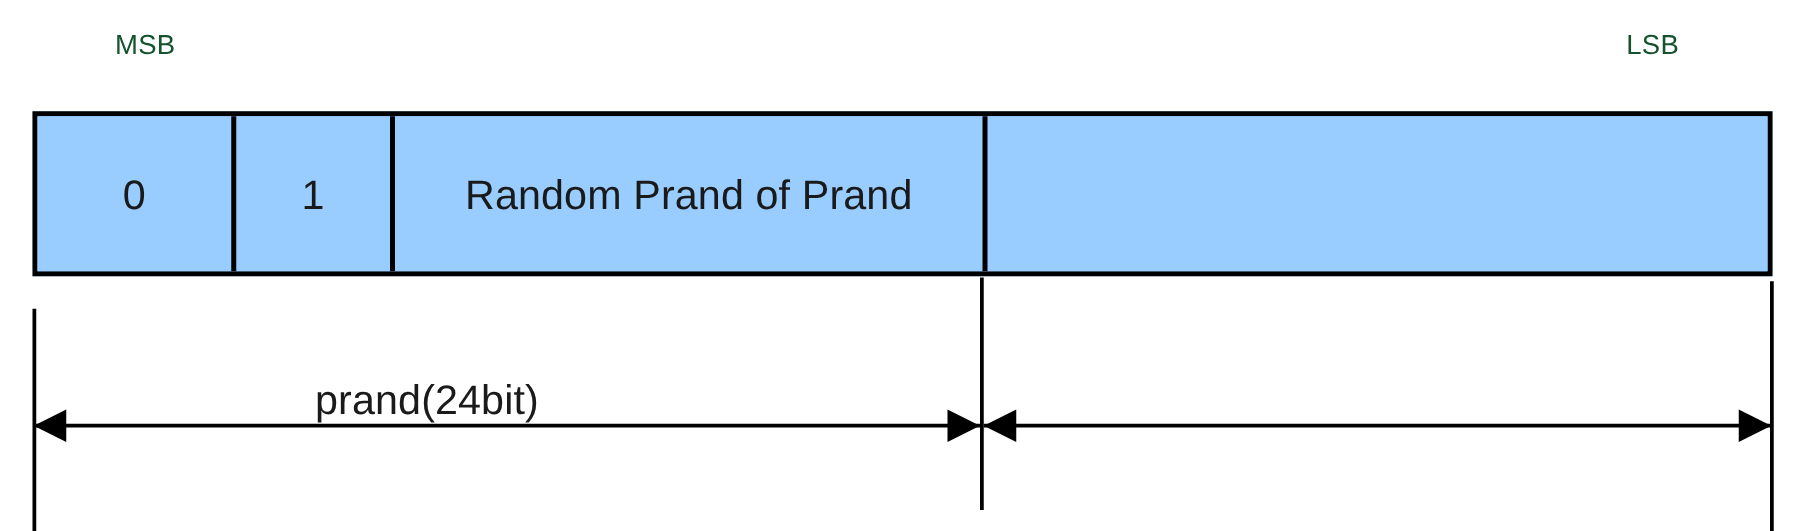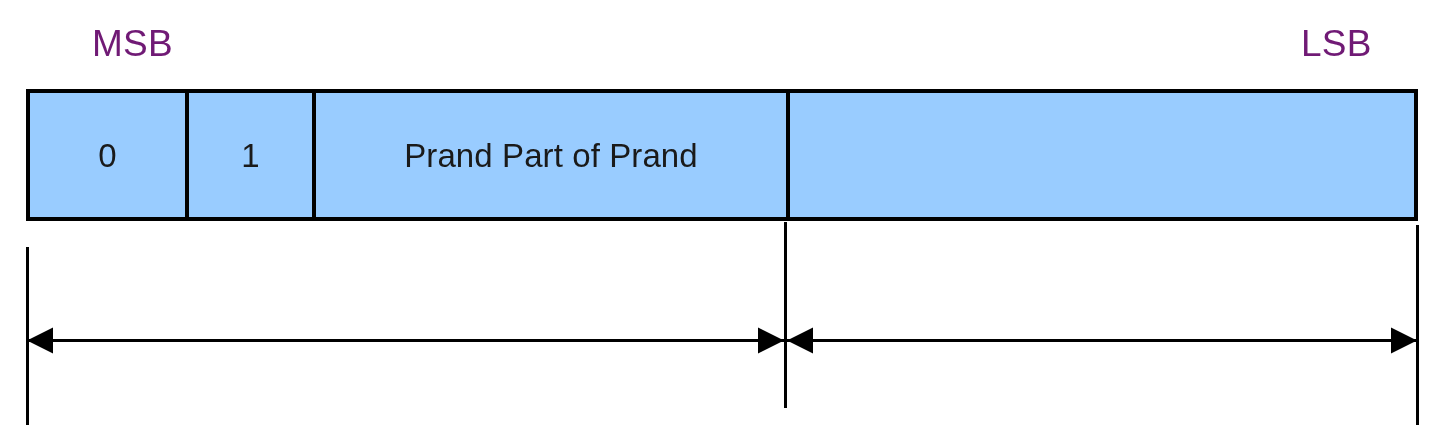--- a/index.html
+++ b/index.html
@@ -15,23 +15,23 @@
     position: relative;
     width: 1445px;
     height: 425px;
     background: #ffffff;
     overflow: hidden;
   }
 
   
   .endian-label {
     position: absolute;
-    font-size: 37px;
+    font-size: 22px;
     line-height: 1;
-    color: #701a75;
+    color: #14532d;
     white-space: nowrap;
     letter-spacing: 0.2px;
   }
   #msb-label { left: 92px;  top: 25px; }
   #lsb-label { left: 1301px; top: 25px; }
 
   
   #bitfield-bar {
     position: absolute;
     left: 26px;
@@ -143,33 +143,34 @@
   <div id="lsb-label" class="endian-label">LSB</div>
 
   <div id="bitfield-bar">
     <div id="cell-bit0" class="bit-cell">
       <span class="cell-text">0</span>
     </div>
     <div id="cell-bit1" class="bit-cell">
       <span class="cell-text">1</span>
     </div>
     <div id="cell-random" class="bit-cell">
-      <span class="cell-text">Prand Part of Prand</span>
+      <span class="cell-text">Random Prand of Prand</span>
     </div>
     <div id="cell-hashspace" class="bit-cell">
       <span class="cell-text"></span>
     </div>
   </div>
 
   <div id="guide-left" class="guide-line"></div>
   <div id="guide-mid" class="guide-line"></div>
   <div id="guide-right" class="guide-line"></div>
 
   <div id="arrow-prand" class="dim-arrow"></div>
   <div id="head-prand-left" class="arrow-head left-head"></div>
   <div id="head-prand-right" class="arrow-head right-head"></div>
+  <div id="label-prand" class="dim-label">prand(24bit)</div>
 
   <div id="arrow-hash" class="dim-arrow"></div>
   <div id="head-hash-left" class="arrow-head left-head"></div>
   <div id="head-hash-right" class="arrow-head right-head"></div>
 
 
 </div>
 
 </body></html>

